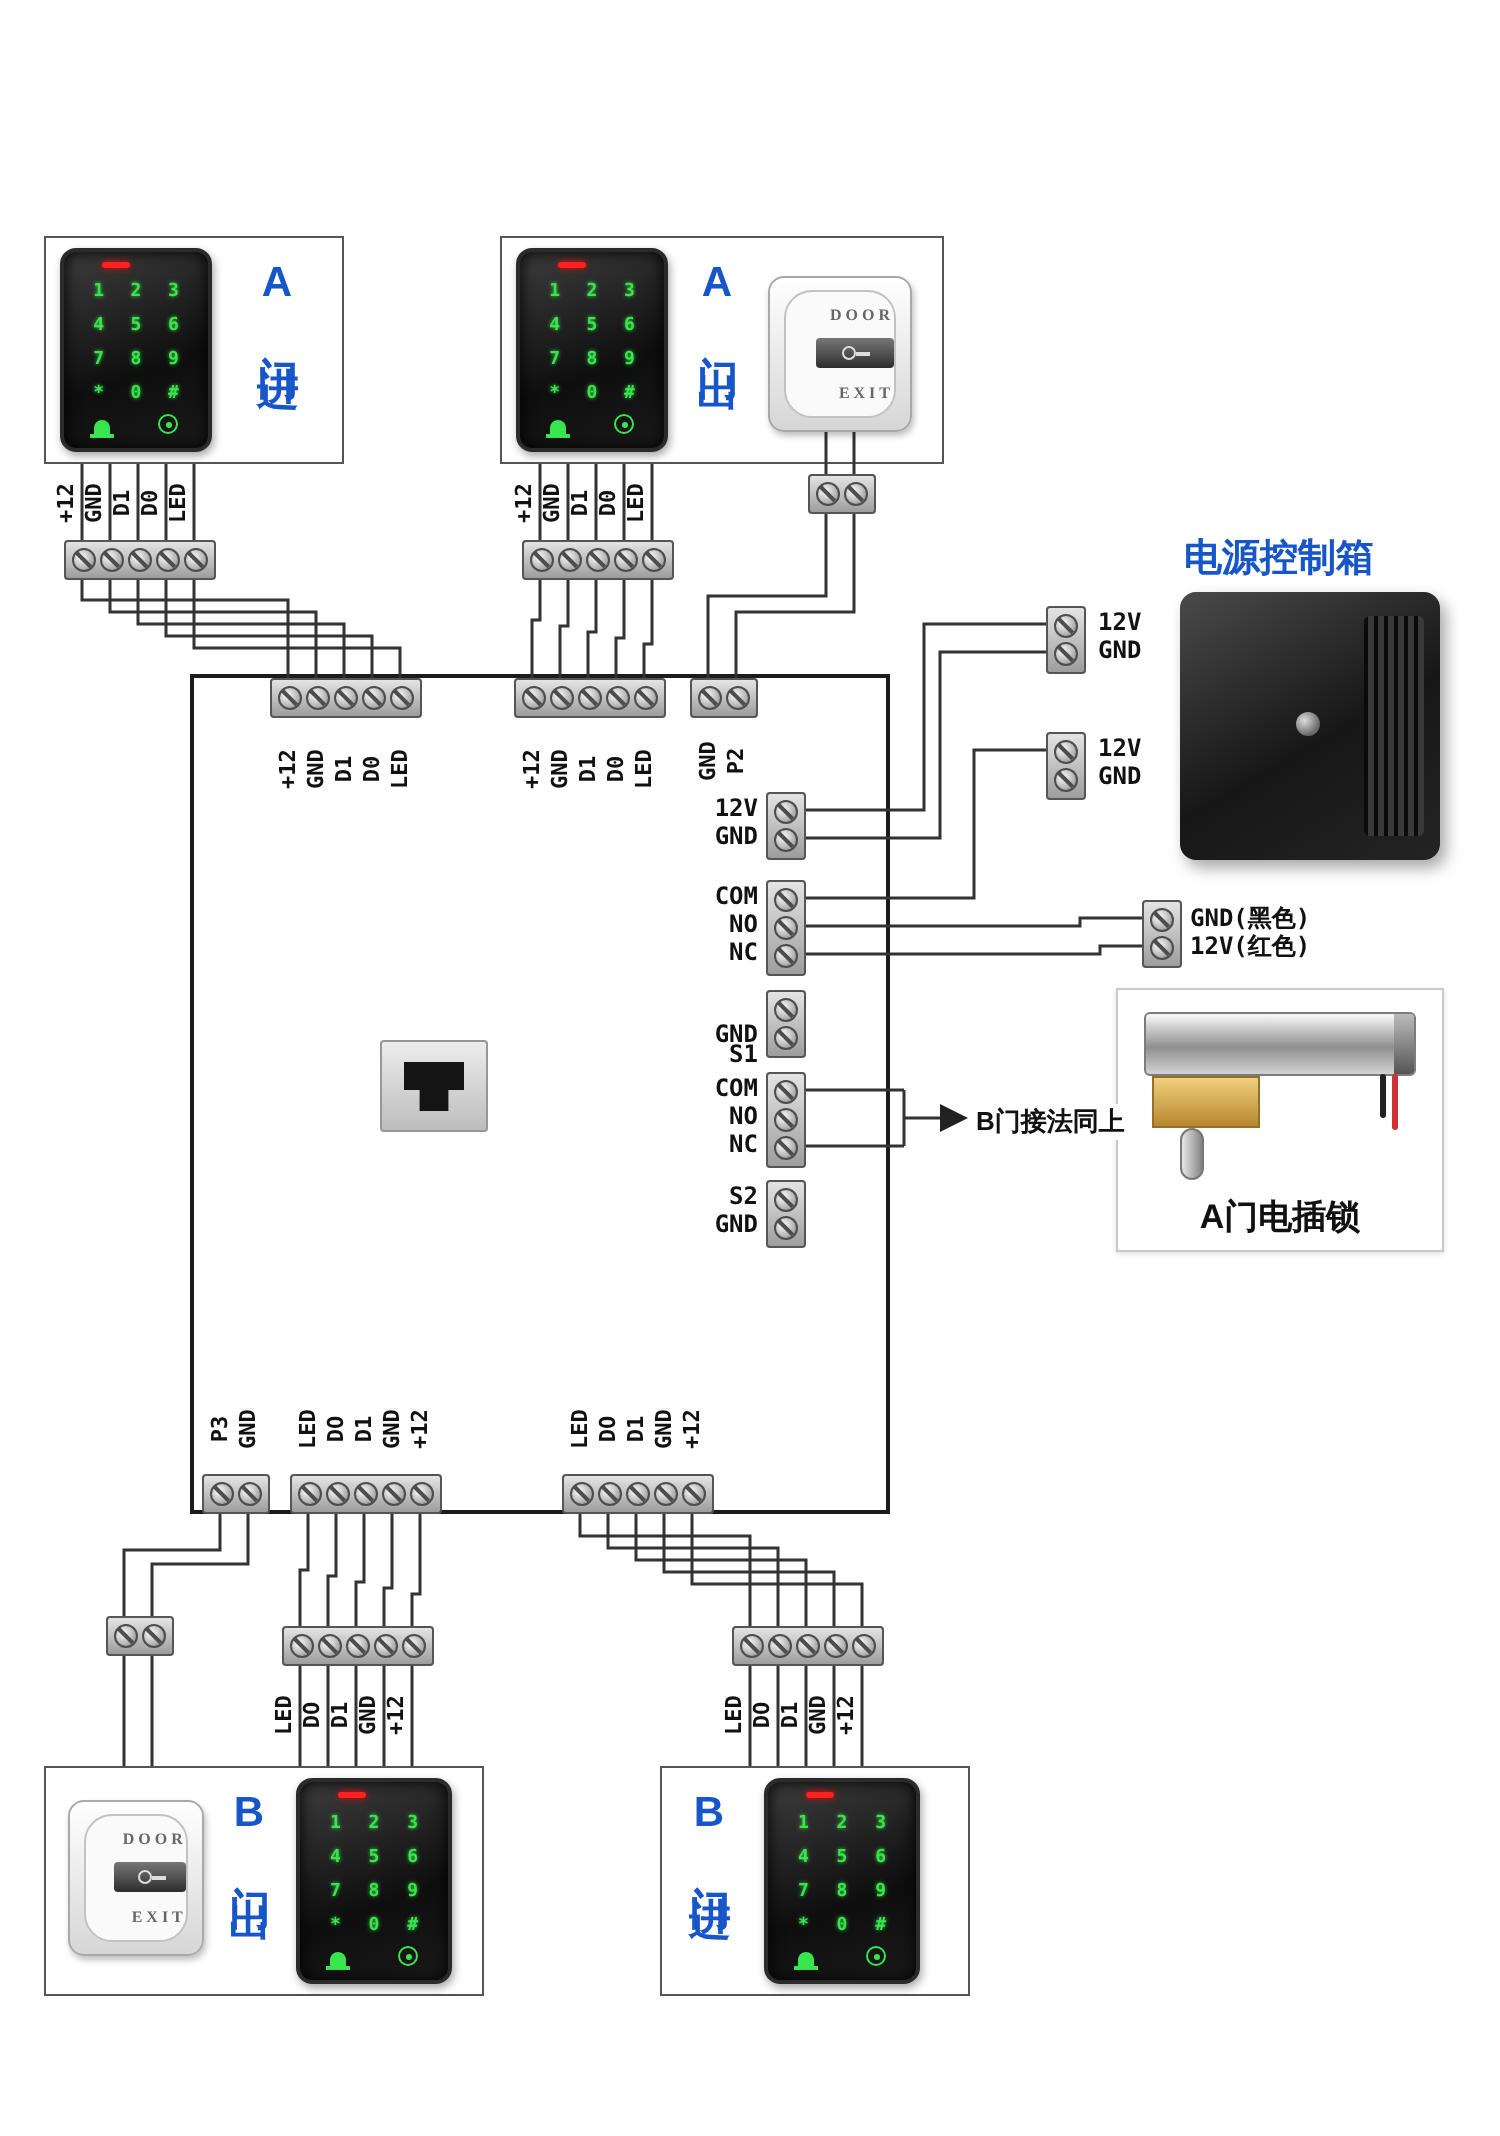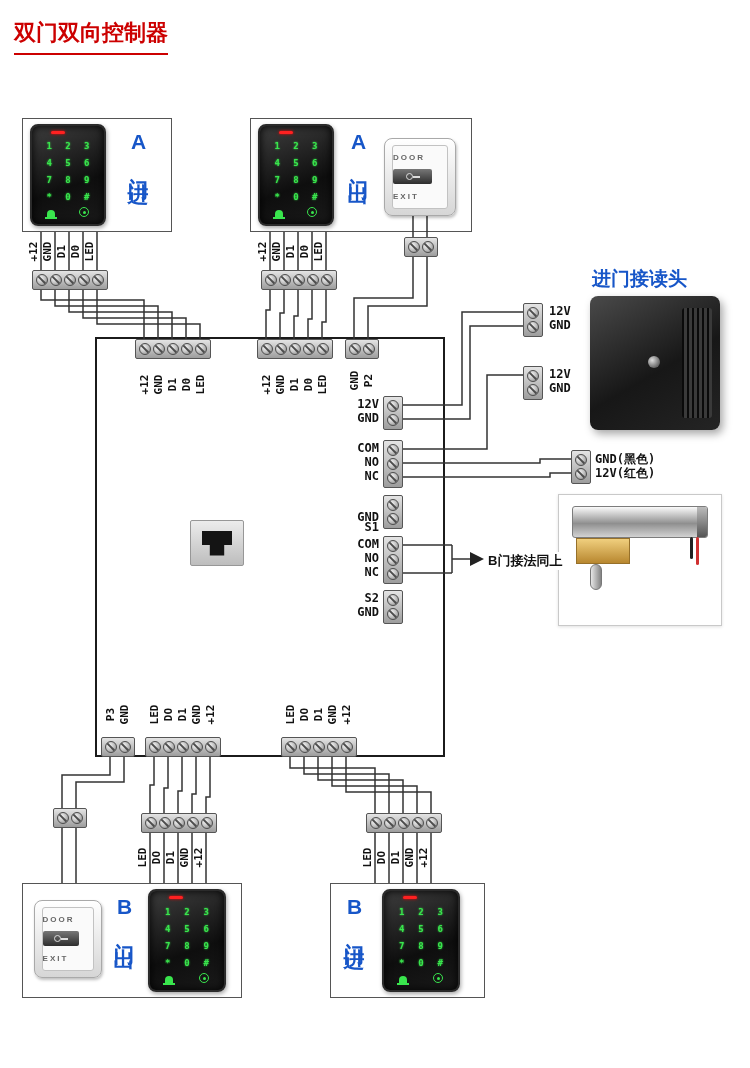--- a/index.html
+++ b/index.html
@@ -31,22 +31,22 @@
   .kp-icons { display:flex; justify-content:space-between; align-items:flex-end; padding:2px 7px 2px; height:14px; }
   .bell { width:8px; height:7px; background:#39e54d; border-radius:4px 4px 0 0; position:relative; }
   .bell::after { content:""; position:absolute; left:-2px; bottom:-2px; width:12px; height:2px; background:#39e54d; }
   .sensor { width:10px; height:10px; border:1.5px solid #39e54d; border-radius:50%; position:relative; }
   .sensor::after { content:""; position:absolute; inset:2.5px; background:#39e54d; border-radius:50%; }
 
   
   .doorbtn { position:absolute; z-index:2; display:flex; align-items:center; justify-content:center;
              background:linear-gradient(180deg,#ffffff,#d6d6d6); border:1px solid #a9a9a9; border-radius:8px;
              box-shadow:1px 2px 3px rgba(0,0,0,.25); }
-  .db-plate { width:80%; height:84%; background:#fafafa; border:1px solid #c2c2c2; border-radius:3px;
-              display:flex; flex-direction:column; align-items:flex-start; justify-content:space-evenly; }
+  .db-plate { width:80%; height:84%; background:#fafafa; border:1px solid #c2c2c2; border-radius:14px;
+              display:flex; flex-direction:column; align-items:flex-end; justify-content:space-evenly;font-family:Liberation Serif, serif; }
   .db-word { font-size:8px; font-weight:bold; letter-spacing:2px; color:#666; }
   .db-slot { width:72%; height:15px; background:linear-gradient(#777,#2d2d2d); border-radius:2px;
              display:flex; align-items:center; justify-content:center; }
   .db-key { width:7px; height:7px; border:1.5px solid #ddd; border-radius:50%; position:relative; margin-right:6px; }
   .db-key::after { content:""; position:absolute; left:6px; top:2px; width:7px; height:2px; background:#ddd; }
 
   
   .tb { position:absolute; display:flex; align-items:center; gap:2px; padding:3px;
         background:linear-gradient(#e4e4e4,#9d9d9d); border:1px solid #555; border-radius:2px; z-index:2; }
   .tb.v { flex-direction:column; }
@@ -92,21 +92,20 @@
   .lk-label { position:absolute; left:558px; top:597px; width:164px; text-align:center; font-size:17px; font-weight:bold; color:#111; z-index:3; }
 
   .bnote { position:absolute; left:486px; top:552px; font-size:13px; font-weight:bold; color:#111;
            background:#fff; padding:0 2px; z-index:3; }
 </style>
 </head>
 <body>
 
 <div id="stage">
 
-  <div class="title">双门双向控制器</div>
 
   <svg class="wires" width="750" height="1068">
     <g fill="none" stroke="#333" stroke-width="1.5">
       <path d="M41 232V270M55 232V270M69 232V270M83 232V270M97 232V270M270 232V270M284 232V270M298 232V270M312 232V270M326 232V270M413 216V237M427 216V237"></path>
       <path d="M41 290V300H144V339M55 290V306H158V339M69 290V312H172V339M83 290V318H186V339M97 290V324H200V339"></path>
       <path d="M270 290V310H266V339M284 290V313H280V339M298 290V316H294V339M312 290V319H308V339M326 290V322H322V339M413 257V298H354V339M427 257V306H368V339"></path>
       <path d="M393 405H462V312H531M393 419H470V326H531M531 375H487V449H393M393 463H540V459H581M393 477H550V473H581M393 545H452M393 573H452M452 545V573M452 559H470"></path>
       <path d="M110 757V775H62V808M124 757V782H76V808M62 828V883M76 828V883M154 757V785H150V813M168 757V788H164V813M182 757V791H178V813M196 757V794H192V813M210 757V797H206V813M150 833V883M164 833V883M178 833V883M192 833V883M206 833V883M290 757V768H375V813M304 757V774H389V813M318 757V780H403V813M332 757V786H417V813M346 757V792H431V813M375 833V883M389 833V883M403 833V883M417 833V883M431 833V883"></path>
     </g>
     <polygon points="470,552 470,566 484,559" fill="#222"></polygon>
@@ -434,25 +433,26 @@
     </div>
   <div class="lgroup">
       <div class="hlabel-l" style="left: 595px; top: 451px;">GND(黑色)</div>
       <div class="hlabel-l" style="left: 595px; top: 465px;">12V(红色)</div>
     </div>
 
   <div class="tcp">
       <div class="tcp-port"></div>
     </div>
 
-  <div class="psu-label">进门接读头</div>
+  <div class="psu-label">电源控制箱</div>
   <div class="psu"></div>
 
   <div class="lk-body"></div>
   <div class="lk-bracket"></div>
   <div class="lk-bolt"></div>
   <div class="lk-wire-red"></div>
   <div class="lk-wire-blk"></div>
+  <div class="lk-label">A门电插锁</div>
 
   <div class="bnote">B门接法同上</div>
 
 
 </div>
 
 </body></html>

